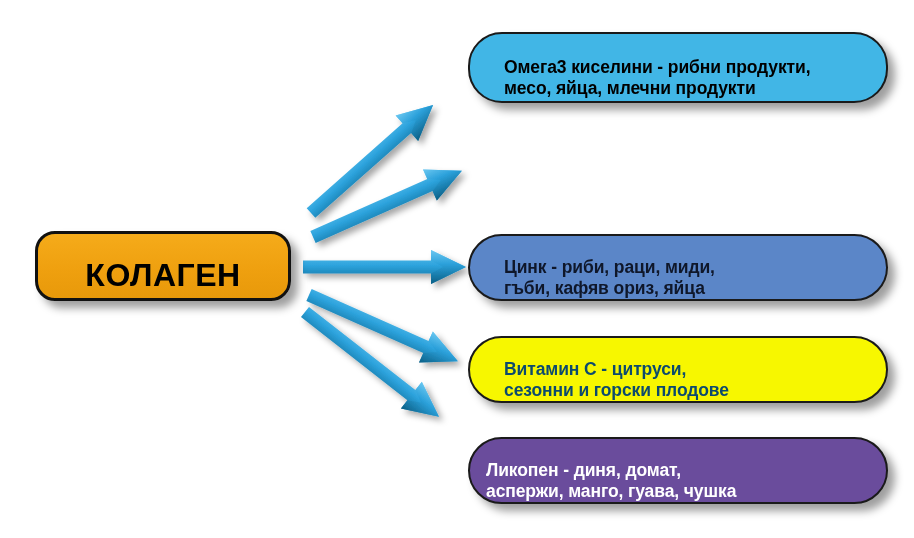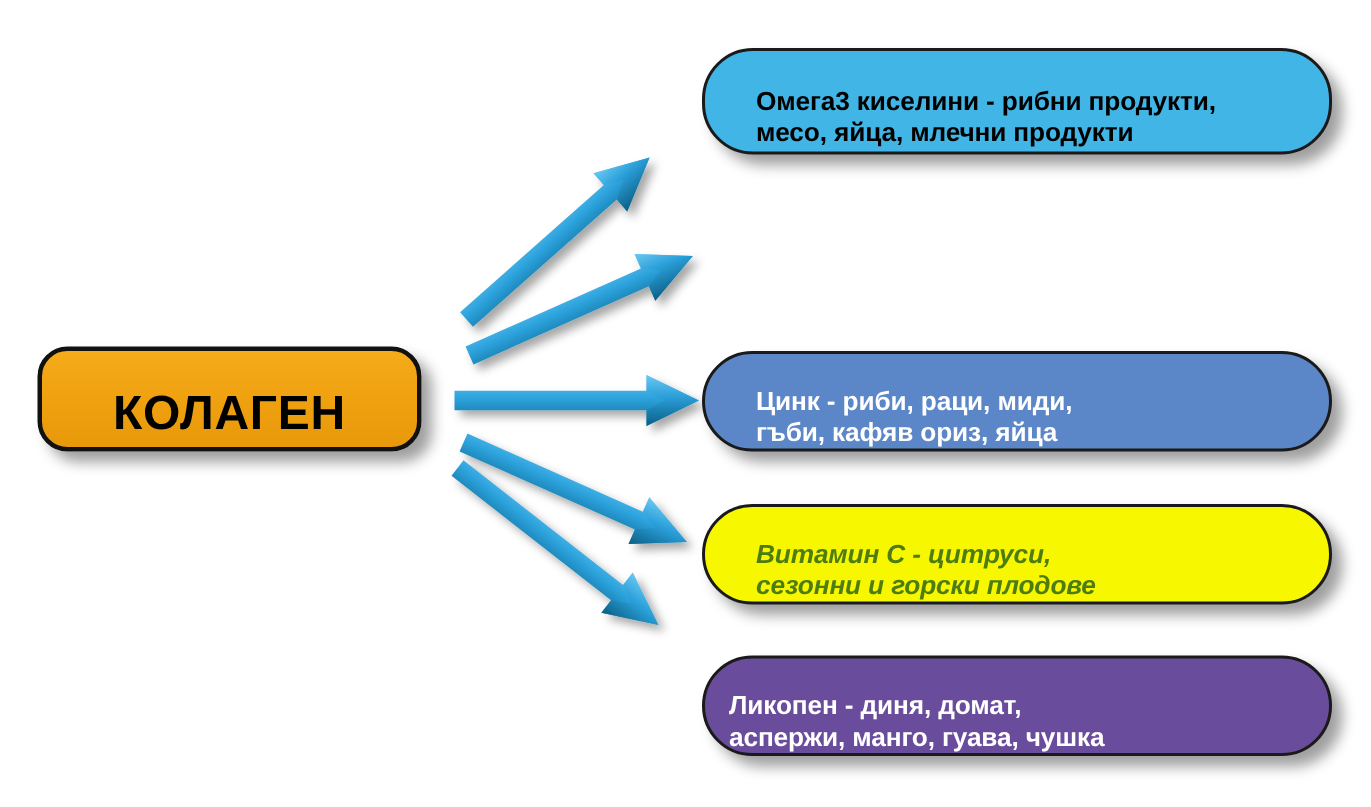--- a/index.html
+++ b/index.html
@@ -36,21 +36,21 @@
   .node-label {
     display: block;
     font-weight: bold;
     line-height: 1.16;
     white-space: pre-line;
     letter-spacing: -0.1px;
     margin-top: 20px;
   }
   
   #node-central {
-    left: 25px;
+    left: 35px;
     top: 231px;
     width: 256px;
     height: 70px;
     border-radius: 20px;
     border: 3px solid #111111;
     background: linear-gradient(to bottom, #f5ab1a 0%, #efa00f 55%, #e8990a 100%);
     justify-content: center;
   }
   #node-central .node-label {
     font-size: 32px;
@@ -80,28 +80,28 @@
     height: 71px;
     background: #009640;
   }
   #node-vitamin-e .node-label { color: #ffffff; }
 
   #node-zinc {
     top: 234px;
     height: 67px;
     background: #5b86c8;
   }
-  #node-zinc .node-label { color: #ffffff; }
+  #node-zinc .node-label { color: #0f172a; }
 
   #node-vitamin-c {
     top: 336px;
     height: 67px;
     background: #f7f700;
   }
-  #node-vitamin-c .node-label { color: #4d7c0f; font-style: italic; }
+  #node-vitamin-c .node-label { color: #0c4a6e; }
 
   #node-lycopene {
     top: 437px;
     height: 67px;
     background: #6a4c9c;
   }
   #node-lycopene .node-label { color: #ffffff; padding-left: 16px; }
 </style>
 </head>
 <body>

